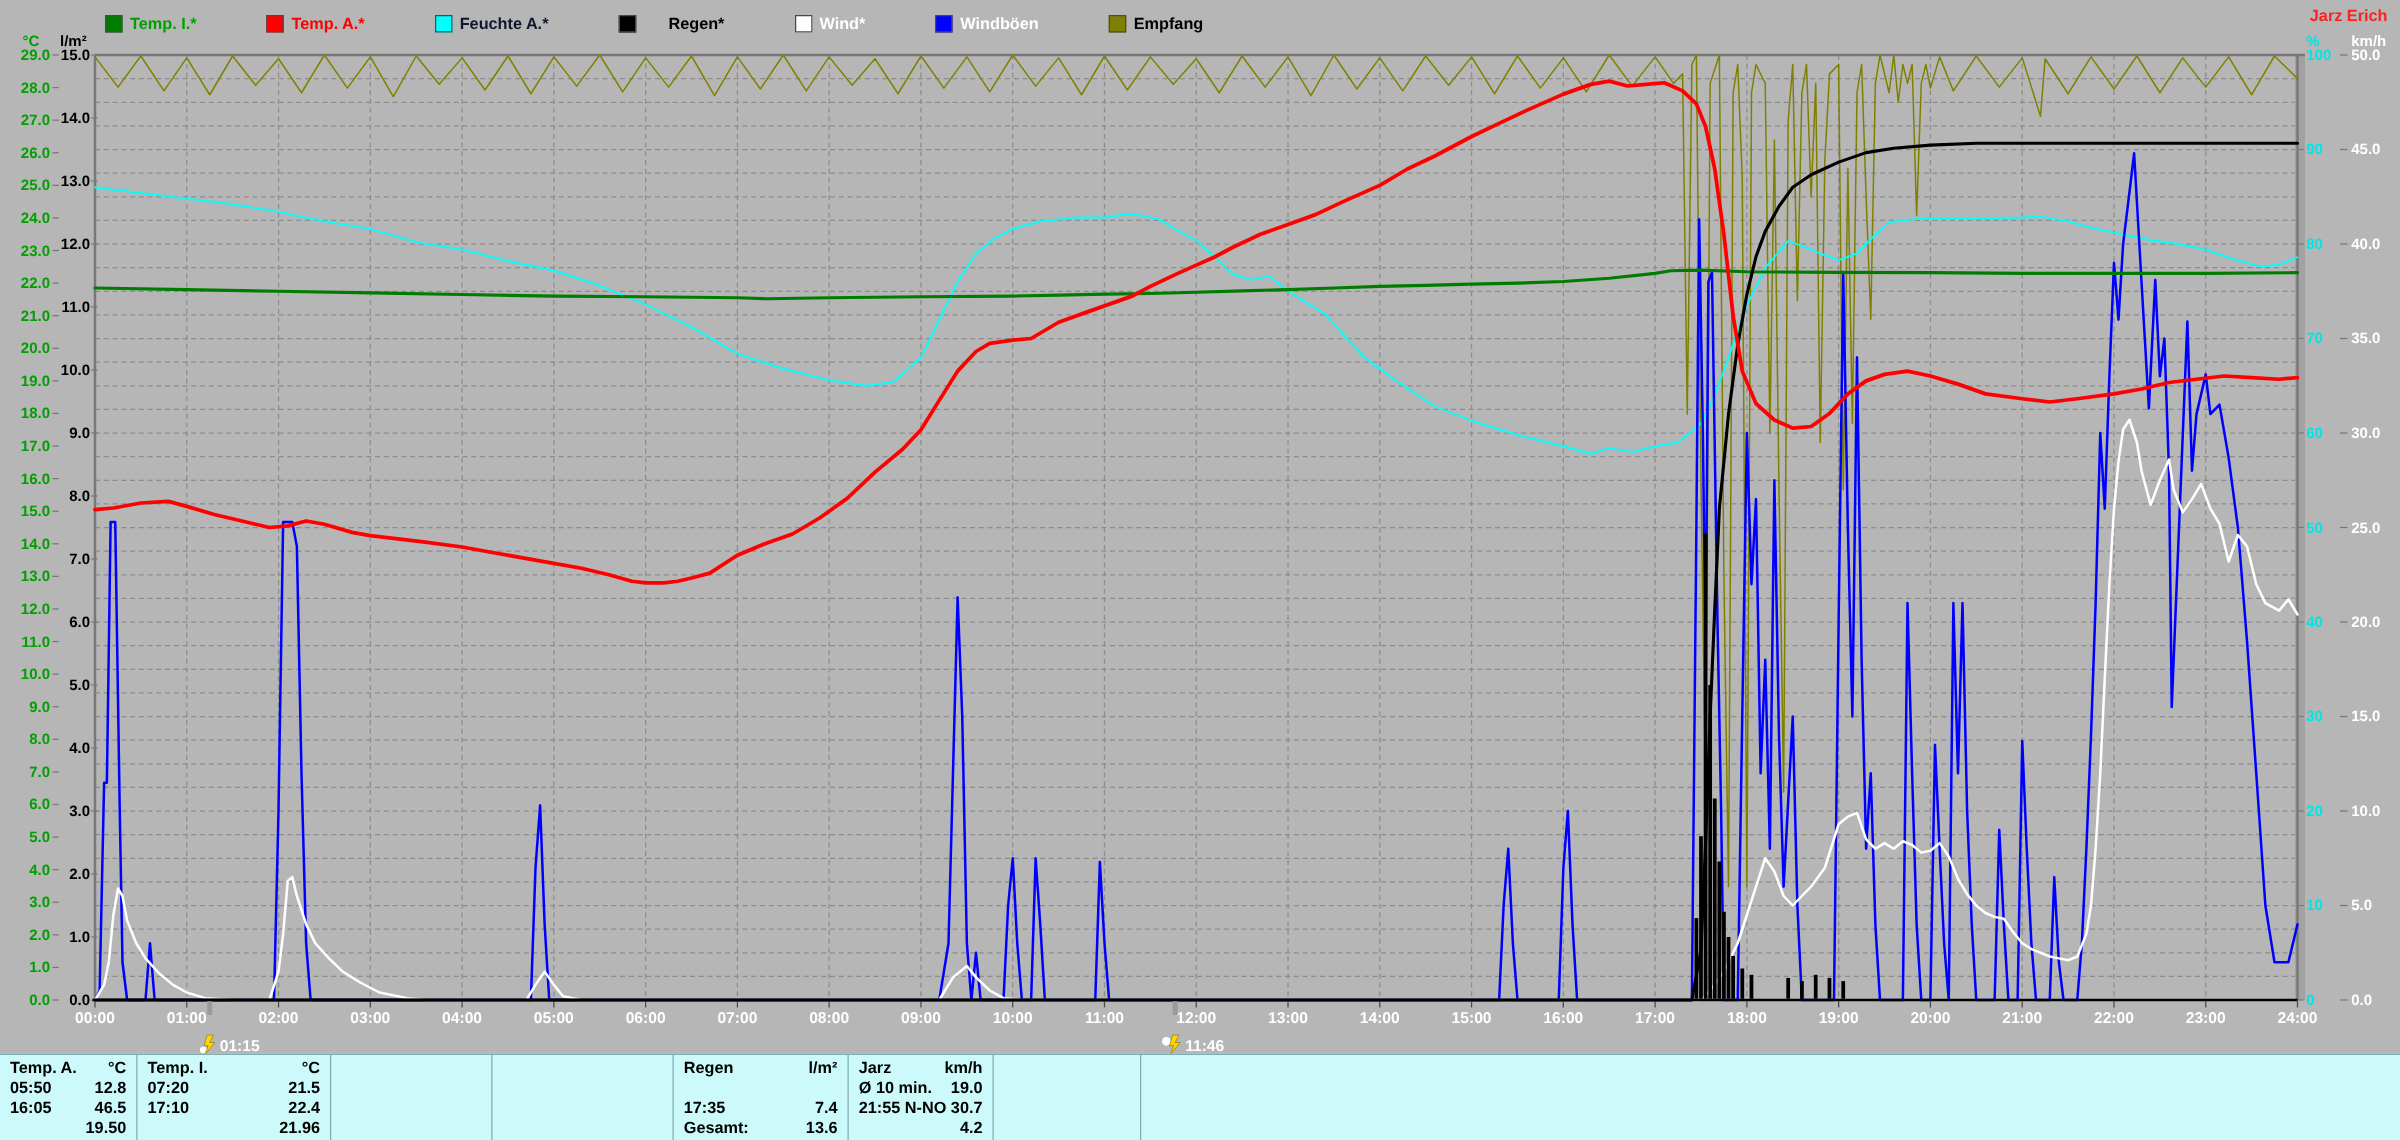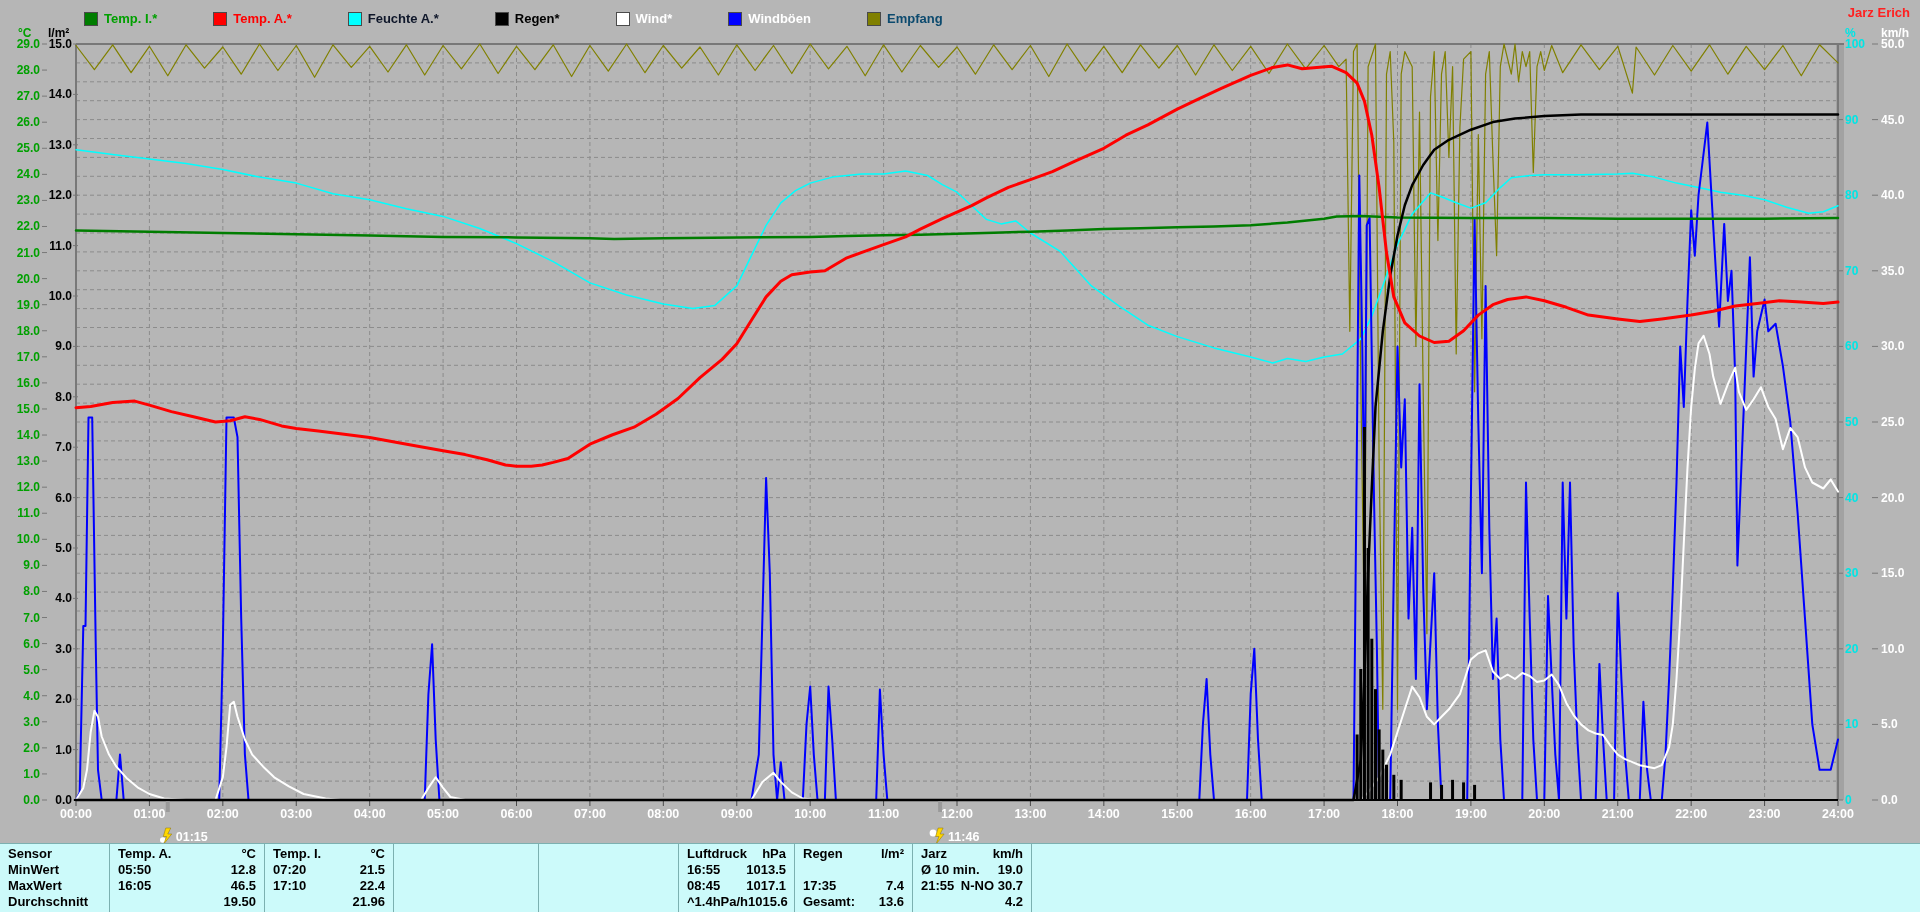--- a/index.html
+++ b/index.html
@@ -57,33 +57,33 @@
       <div class="legend-item">
         <span class="legend-swatch" style="background: rgb(255, 0, 0);"></span>
         <span class="legend-label" style="color: rgb(255, 0, 0);">Temp. A.*</span>
       </div>
       <div class="legend-item">
         <span class="legend-swatch" style="background: rgb(0, 255, 255);"></span>
         <span class="legend-label" style="color: #0f172a;">Feuchte A.*</span>
       </div>
       <div class="legend-item">
         <span class="legend-swatch" style="background: rgb(0, 0, 0);"></span>
-        <span class="legend-label" style="color: rgb(0, 0, 0);">Regen*</span>
+        <span class="legend-label" style="color: rgb(0, 0, 0); margin-left: 20px;">Regen*</span>
       </div>
       <div class="legend-item">
         <span class="legend-swatch" style="background: rgb(255, 255, 255);"></span>
         <span class="legend-label" style="color: rgb(255, 255, 255);">Wind*</span>
       </div>
       <div class="legend-item">
         <span class="legend-swatch" style="background: rgb(0, 0, 255);"></span>
         <span class="legend-label" style="color: rgb(255, 255, 255);">Windböen</span>
       </div>
       <div class="legend-item">
         <span class="legend-swatch" style="background: rgb(128, 128, 0);"></span>
-        <span class="legend-label" style="color: #0c4a6e;">Empfang</span>
+        <span class="legend-label" style="color: #000000;">Empfang</span>
       </div>
     </div>
 
   <svg id="chart-svg" width="1920" height="843" viewBox="0 0 1920 843">
       <line x1="76" y1="62.9" x2="1838" y2="62.9" stroke="#8c8c8c" stroke-width="1" stroke-dasharray="4 3"></line>
       <line x1="76" y1="81.8" x2="1838" y2="81.8" stroke="#8c8c8c" stroke-width="1" stroke-dasharray="4 3"></line>
       <line x1="76" y1="100.7" x2="1838" y2="100.7" stroke="#8c8c8c" stroke-width="1" stroke-dasharray="4 3"></line>
       <line x1="76" y1="119.6" x2="1838" y2="119.6" stroke="#8c8c8c" stroke-width="1" stroke-dasharray="4 3"></line>
       <line x1="76" y1="138.5" x2="1838" y2="138.5" stroke="#8c8c8c" stroke-width="1" stroke-dasharray="4 3"></line>
       <line x1="76" y1="157.4" x2="1838" y2="157.4" stroke="#8c8c8c" stroke-width="1" stroke-dasharray="4 3"></line>
@@ -367,34 +367,20 @@
       <g transform="translate(940.1141666666666,836)">
         <circle cx="-7" cy="-3" r="3.5" fill="#ffffff"></circle>
         <polygon points="-2,-8 3,-8 0,-2 4,-2 -4,8 -1.2,0.5 -4.5,0.5" fill="#ffd700" stroke="#8a7000" stroke-width="0.5"></polygon>
       </g>
       <text x="948.1141666666666" y="841" fill="#ffffff" text-anchor="start" font-size="12.5" font-weight="bold" font-family="&quot;Liberation Sans&quot;,sans-serif">11:46</text>
     </svg>
 
   <div class="stats-table" id="stats-table">
       <div class="stats-col">
         <div class="stat-line">
-          <span>Sensor</span>
-        </div>
-        <div class="stat-line">
-          <span>MinWert</span>
-        </div>
-        <div class="stat-line">
-          <span>MaxWert</span>
-        </div>
-        <div class="stat-line">
-          <span>Durchschnitt</span>
-        </div>
-      </div>
-      <div class="stats-col">
-        <div class="stat-line">
           <span>Temp. A.</span>
           <span class="r">°C</span>
         </div>
         <div class="stat-line">
           <span>05:50</span>
           <span class="r">12.8</span>
         </div>
         <div class="stat-line">
           <span>16:05</span>
           <span class="r">46.5</span>
@@ -453,38 +439,20 @@
           <span></span>
           <span class="r"></span>
         </div>
         <div class="stat-line">
           <span></span>
           <span class="r"></span>
         </div>
       </div>
       <div class="stats-col">
         <div class="stat-line">
-          <span>Luftdruck</span>
-          <span class="r">hPa</span>
-        </div>
-        <div class="stat-line">
-          <span>16:55</span>
-          <span class="r">1013.5</span>
-        </div>
-        <div class="stat-line">
-          <span>08:45</span>
-          <span class="r">1017.1</span>
-        </div>
-        <div class="stat-line">
-          <span>^1.4hPa/h</span>
-          <span class="r">1015.6</span>
-        </div>
-      </div>
-      <div class="stats-col">
-        <div class="stat-line">
           <span>Regen</span>
           <span class="r">l/m²</span>
         </div>
         <div class="stat-line">
           <span></span>
           <span class="r"></span>
         </div>
         <div class="stat-line">
           <span>17:35</span>
           <span class="r">7.4</span>

